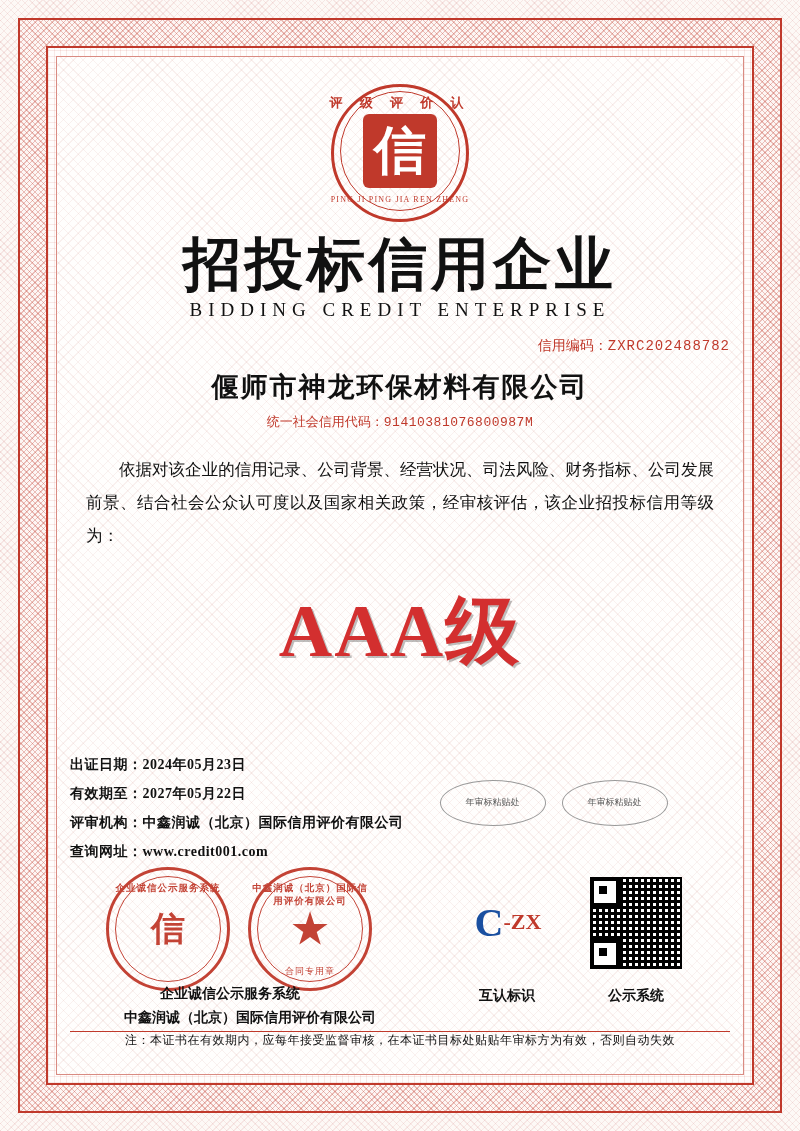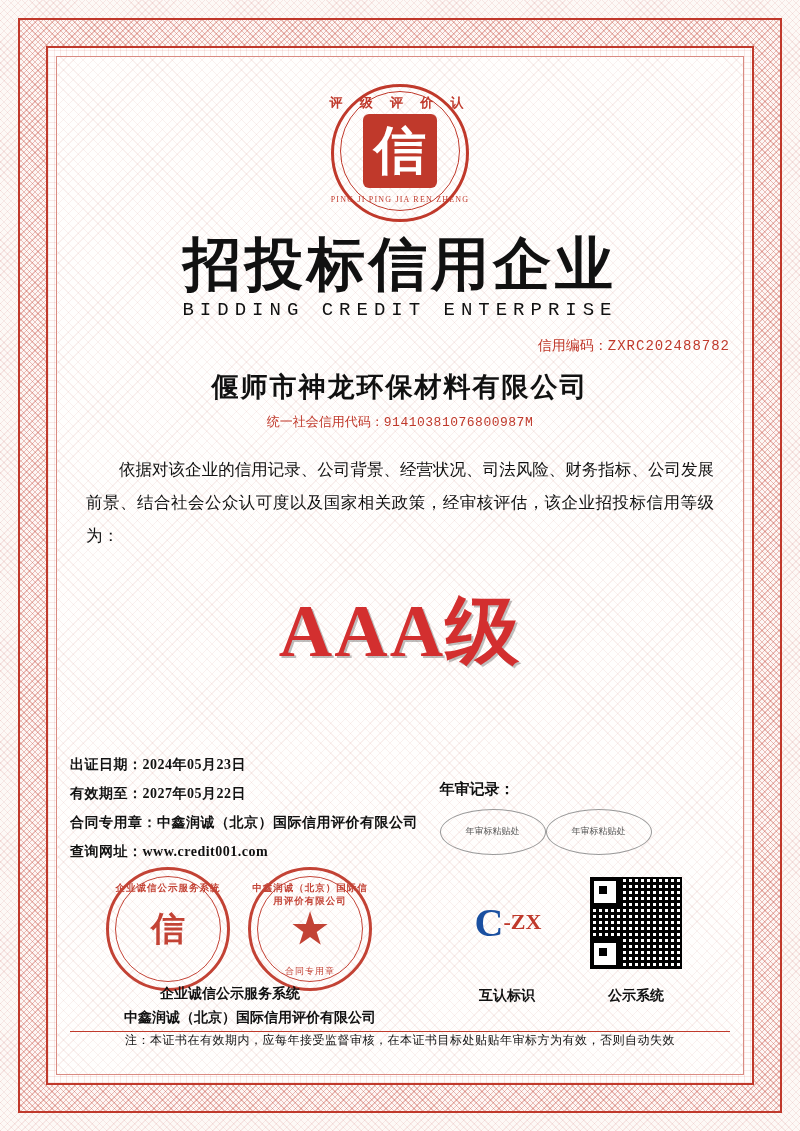--- a/index.html
+++ b/index.html
@@ -80,21 +80,21 @@
   }
 
   
   .title-cn{
     text-align:center;font-size:58px;font-weight:bold;color:#111;
     letter-spacing:4px;margin-top:14px;line-height:1.05;
     font-family:"Liberation Sans", sans-serif;
   }
   .title-en{
     text-align:center;font-size:19px;color:#111;letter-spacing:6px;
-    margin-top:4px;font-family:Liberation Mono, monospace;
+    margin-top:4px;font-family:Liberation Serif, serif;
   }
   .credit-no{
     text-align:right;margin-top:16px;color:#c0392b;font-size:14px;
     font-family:"Liberation Sans", sans-serif;
   }
   .credit-no .val{font-family:"Liberation Mono", monospace;letter-spacing:1px;}
 
   .company{
     text-align:center;font-size:27px;font-weight:bold;color:#111;
     margin-top:14px;letter-spacing:2px;
@@ -124,21 +124,21 @@
   .info-left{width:56%;}
   .info-left .line{
     font-size:14px;color:#111;margin-bottom:11px;letter-spacing:.5px;
     font-family:"Liberation Sans", sans-serif;
   }
   .info-left .line .lbl{font-weight:bold;}
   .info-left .line .val{font-family:"Liberation Serif",serif;font-weight:bold;}
   .info-right{flex:1;padding-top:24px;}
   .annual-title{font-size:15px;font-weight:bold;color:#111;margin-bottom:10px;
     font-family:"Liberation Sans", sans-serif;}
-  .stamps{display:flex;gap:0;}
+  .stamps{display:flex;gap:16px;}
   .stamp-oval{
     width:104px;height:44px;border:1px solid #999;border-radius:50%;
     display:flex;align-items:center;justify-content:center;
     font-size:9px;color:#555;font-family:"Liberation Sans", sans-serif;
   }
 
   
   .seals{position:absolute;left:0;right:0;bottom:48px;height:150px;}
   .seal{position:absolute;}
   .seal-round{
@@ -237,28 +237,27 @@
 
     <div class="info-row">
       <div class="info-left">
         <div class="line">
           <span class="lbl">出证日期：</span><span class="val">2024年05月23日</span>
         </div>
         <div class="line">
           <span class="lbl">有效期至：</span><span class="val">2027年05月22日</span>
         </div>
         <div class="line">
-          <span class="lbl">合同专用章：</span><span class="val">中鑫润诚（北京）国际信用评价有限公司</span>
+          <span class="lbl">评审机构：</span><span class="val">中鑫润诚（北京）国际信用评价有限公司</span>
         </div>
         <div class="line">
           <span class="lbl">查询网址：</span><span class="val">www.credit001.com</span>
         </div>
       </div>
       <div class="info-right">
-        <div class="annual-title">年审记录：</div>
         <div class="stamps">
           <div class="stamp-oval">年审标粘贴处</div>
           <div class="stamp-oval">年审标粘贴处</div>
         </div>
       </div>
     </div>
 
     <div class="seals">
 
       <div class="seal" style="left:36px;top:0;">

